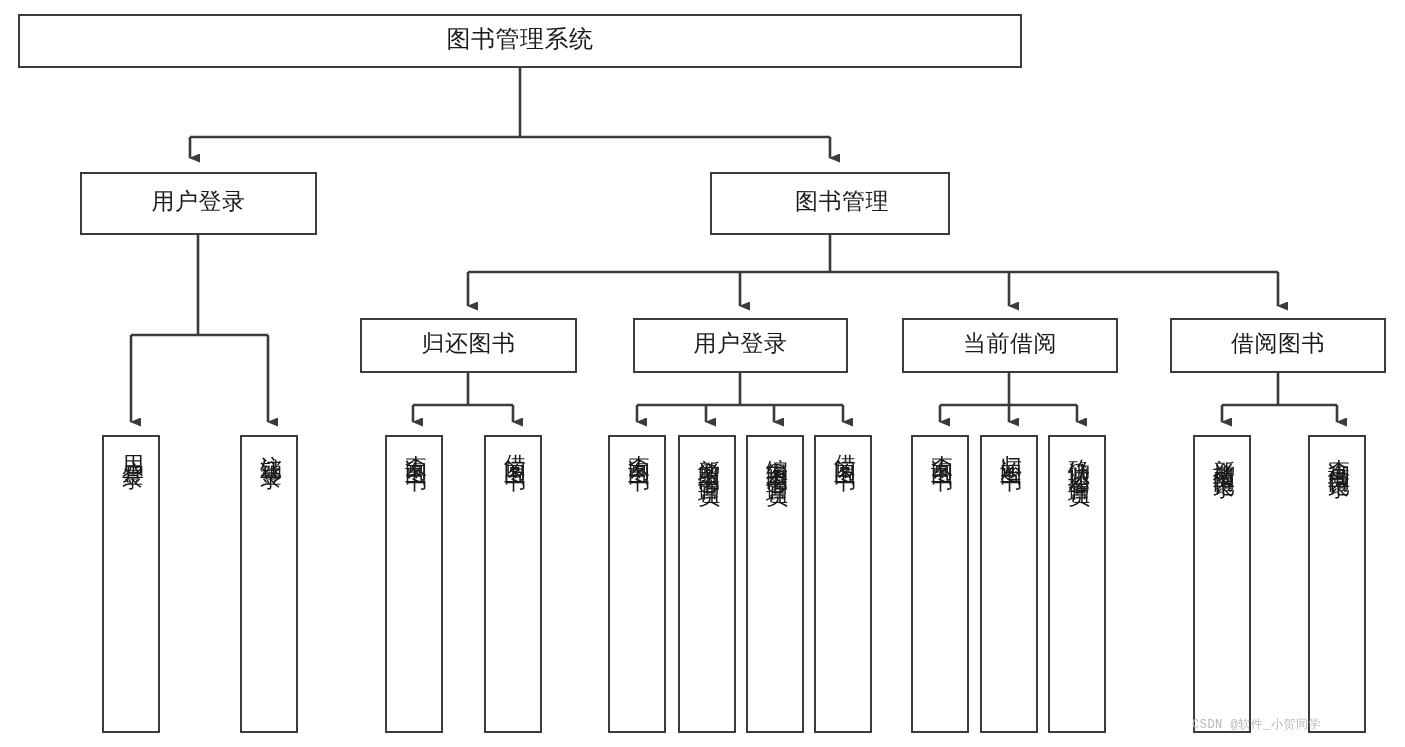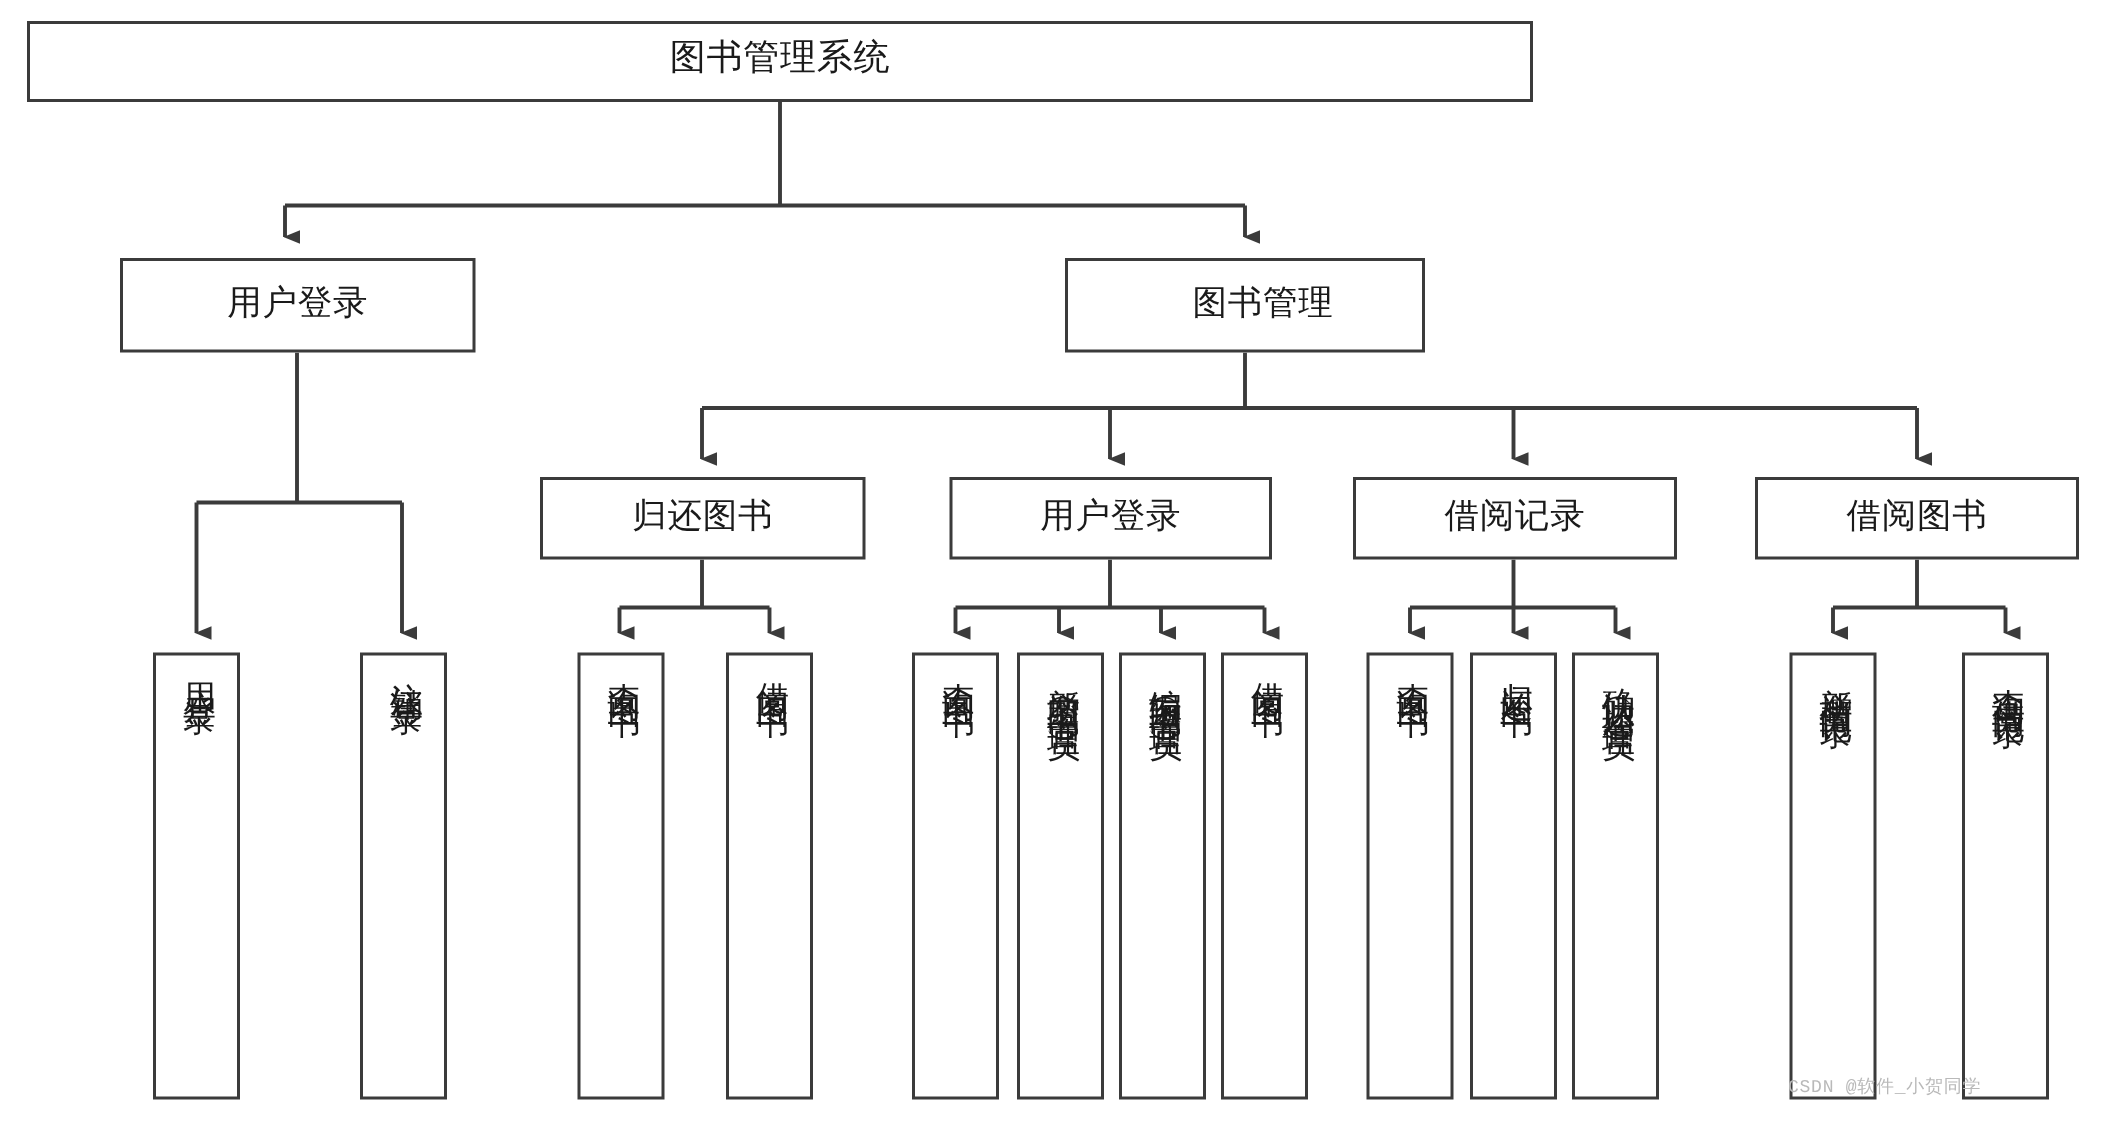--- a/index.html
+++ b/index.html
@@ -153,21 +153,21 @@
 
   <div class="node horiz" style="left:360px; top:318px; width:217px; height:55px;">
     <span class="node-label">归还图书</span>
   </div>
 
   <div class="node horiz" style="left:633px; top:318px; width:215px; height:55px;">
     <span class="node-label">用户登录</span>
   </div>
 
   <div class="node horiz" style="left:902px; top:318px; width:216px; height:55px;">
-    <span class="node-label">借阅记录</span>
+    <span class="node-label">当前借阅</span>
   </div>
 
   <div class="node horiz" style="left:1170px; top:318px; width:216px; height:55px;">
     <span class="node-label">借阅图书</span>
   </div>
 
   <div class="node leaf" style="left:102px; top:435px; width:58px; height:298px;">
     <span class="node-label">用户登录</span>
   </div>
 

